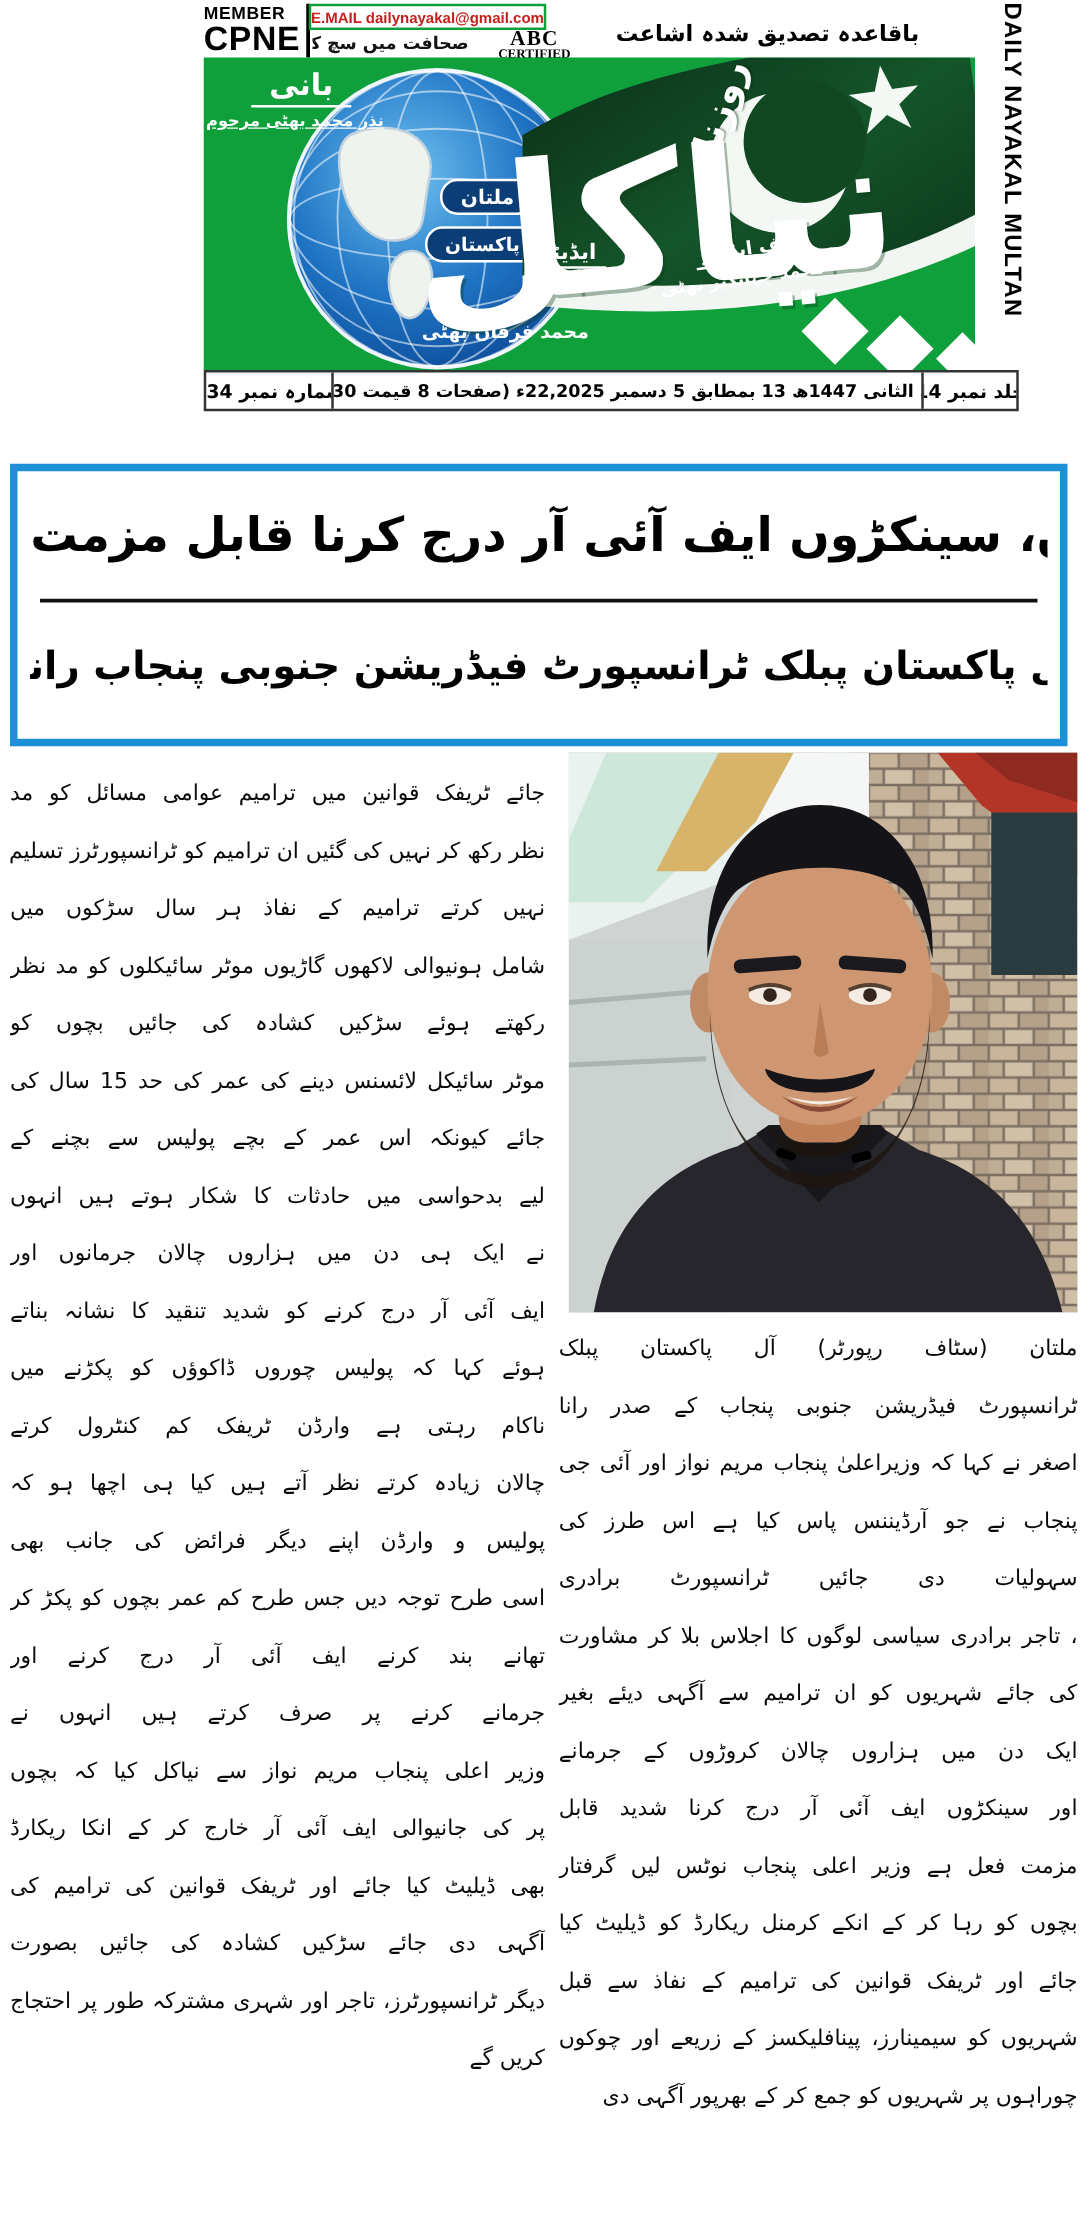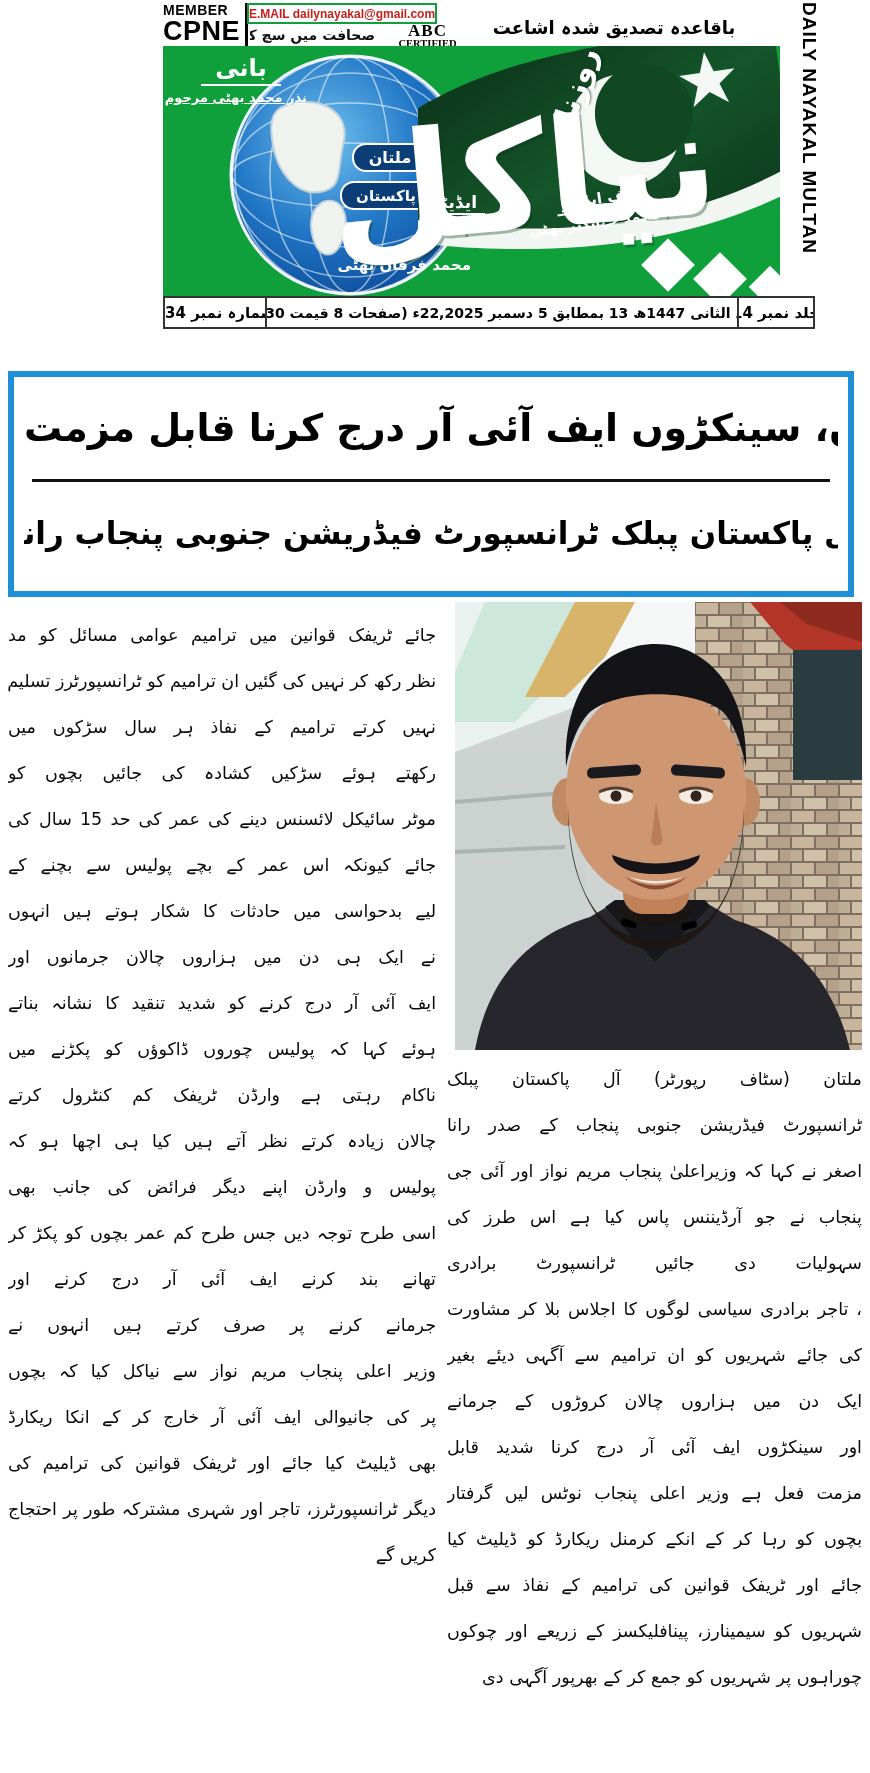--- a/index.html
+++ b/index.html
@@ -265,33 +265,35 @@
       <div class="t-line">مزمت فعل ہے وزیر اعلی پنجاب نوٹس لیں گرفتار</div>
       <div class="t-line">بچوں کو رہا کر کے انکے کرمنل ریکارڈ کو ڈیلیٹ کیا</div>
       <div class="t-line">جائے اور ٹریفک قوانین کی ترامیم کے نفاذ سے قبل</div>
       <div class="t-line">شہریوں کو سیمینارز، پینافلیکسز کے زریعے اور چوکوں</div>
       <div class="t-line t-last">چوراہوں پر شہریوں کو جمع کر کے بھرپور آگہی دی</div>
     </div>
   <div class="article-left">
       <div class="t-line">جائے ٹریفک قوانین میں ترامیم عوامی مسائل کو مد</div>
       <div class="t-line">نظر رکھ کر نہیں کی گئیں ان ترامیم کو ٹرانسپورٹرز تسلیم</div>
       <div class="t-line">نہیں کرتے ترامیم کے نفاذ ہر سال سڑکوں میں</div>
+      <div class="t-line">شامل ہونیوالی لاکھوں گاڑیوں موٹر سائیکلوں کو مد نظر</div>
       <div class="t-line">رکھتے ہوئے سڑکیں کشادہ کی جائیں بچوں کو</div>
       <div class="t-line">موٹر سائیکل لائسنس دینے کی عمر کی حد 15 سال کی</div>
       <div class="t-line">جائے کیونکہ اس عمر کے بچے پولیس سے بچنے کے</div>
       <div class="t-line">لیے بدحواسی میں حادثات کا شکار ہوتے ہیں انہوں</div>
       <div class="t-line">نے ایک ہی دن میں ہزاروں چالان جرمانوں اور</div>
       <div class="t-line">ایف آئی آر درج کرنے کو شدید تنقید کا نشانہ بناتے</div>
       <div class="t-line">ہوئے کہا کہ پولیس چوروں ڈاکوؤں کو پکڑنے میں</div>
       <div class="t-line">ناکام رہتی ہے وارڈن ٹریفک کم کنٹرول کرتے</div>
       <div class="t-line">چالان زیادہ کرتے نظر آتے ہیں کیا ہی اچھا ہو کہ</div>
       <div class="t-line">پولیس و وارڈن اپنے دیگر فرائض کی جانب بھی</div>
       <div class="t-line">اسی طرح توجہ دیں جس طرح کم عمر بچوں کو پکڑ کر</div>
       <div class="t-line">تھانے بند کرنے ایف آئی آر درج کرنے اور</div>
       <div class="t-line">جرمانے کرنے پر صرف کرتے ہیں انہوں نے</div>
       <div class="t-line">وزیر اعلی پنجاب مریم نواز سے نیاکل کیا کہ بچوں</div>
       <div class="t-line">پر کی جانیوالی ایف آئی آر خارج کر کے انکا ریکارڈ</div>
       <div class="t-line">بھی ڈیلیٹ کیا جائے اور ٹریفک قوانین کی ترامیم کی</div>
+      <div class="t-line">آگہی دی جائے سڑکیں کشادہ کی جائیں بصورت</div>
       <div class="t-line">دیگر ٹرانسپورٹرز، تاجر اور شہری مشترکہ طور پر احتجاج</div>
       <div class="t-line t-last">کریں گے</div>
     </div>
 
 </div>
 
 </body></html>

